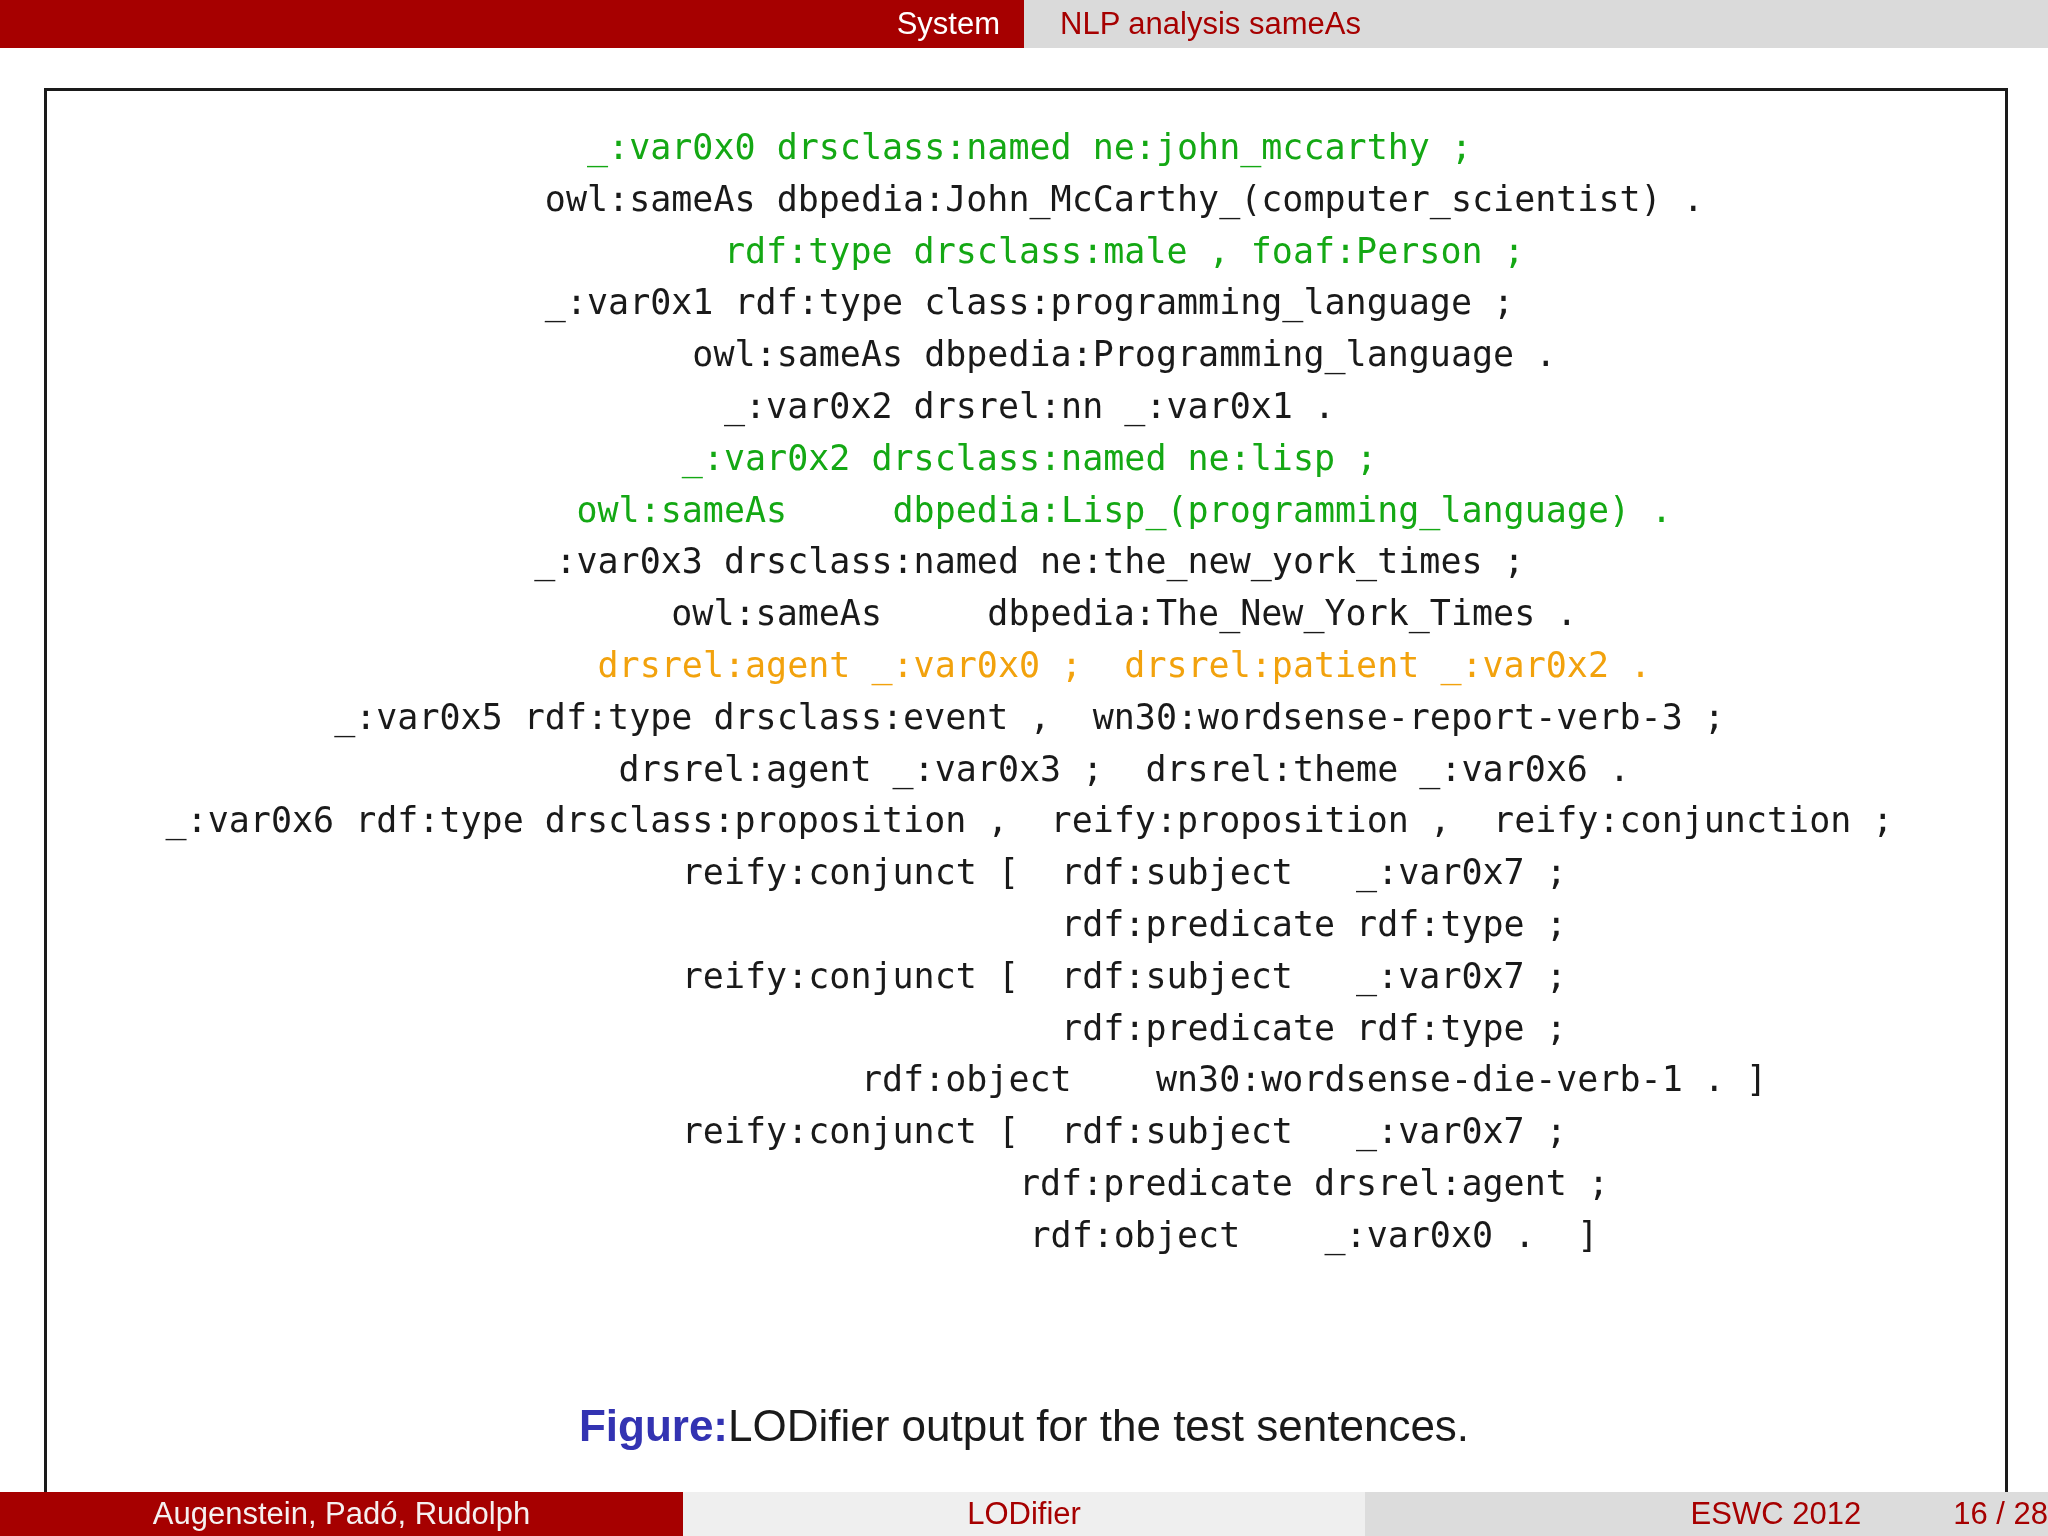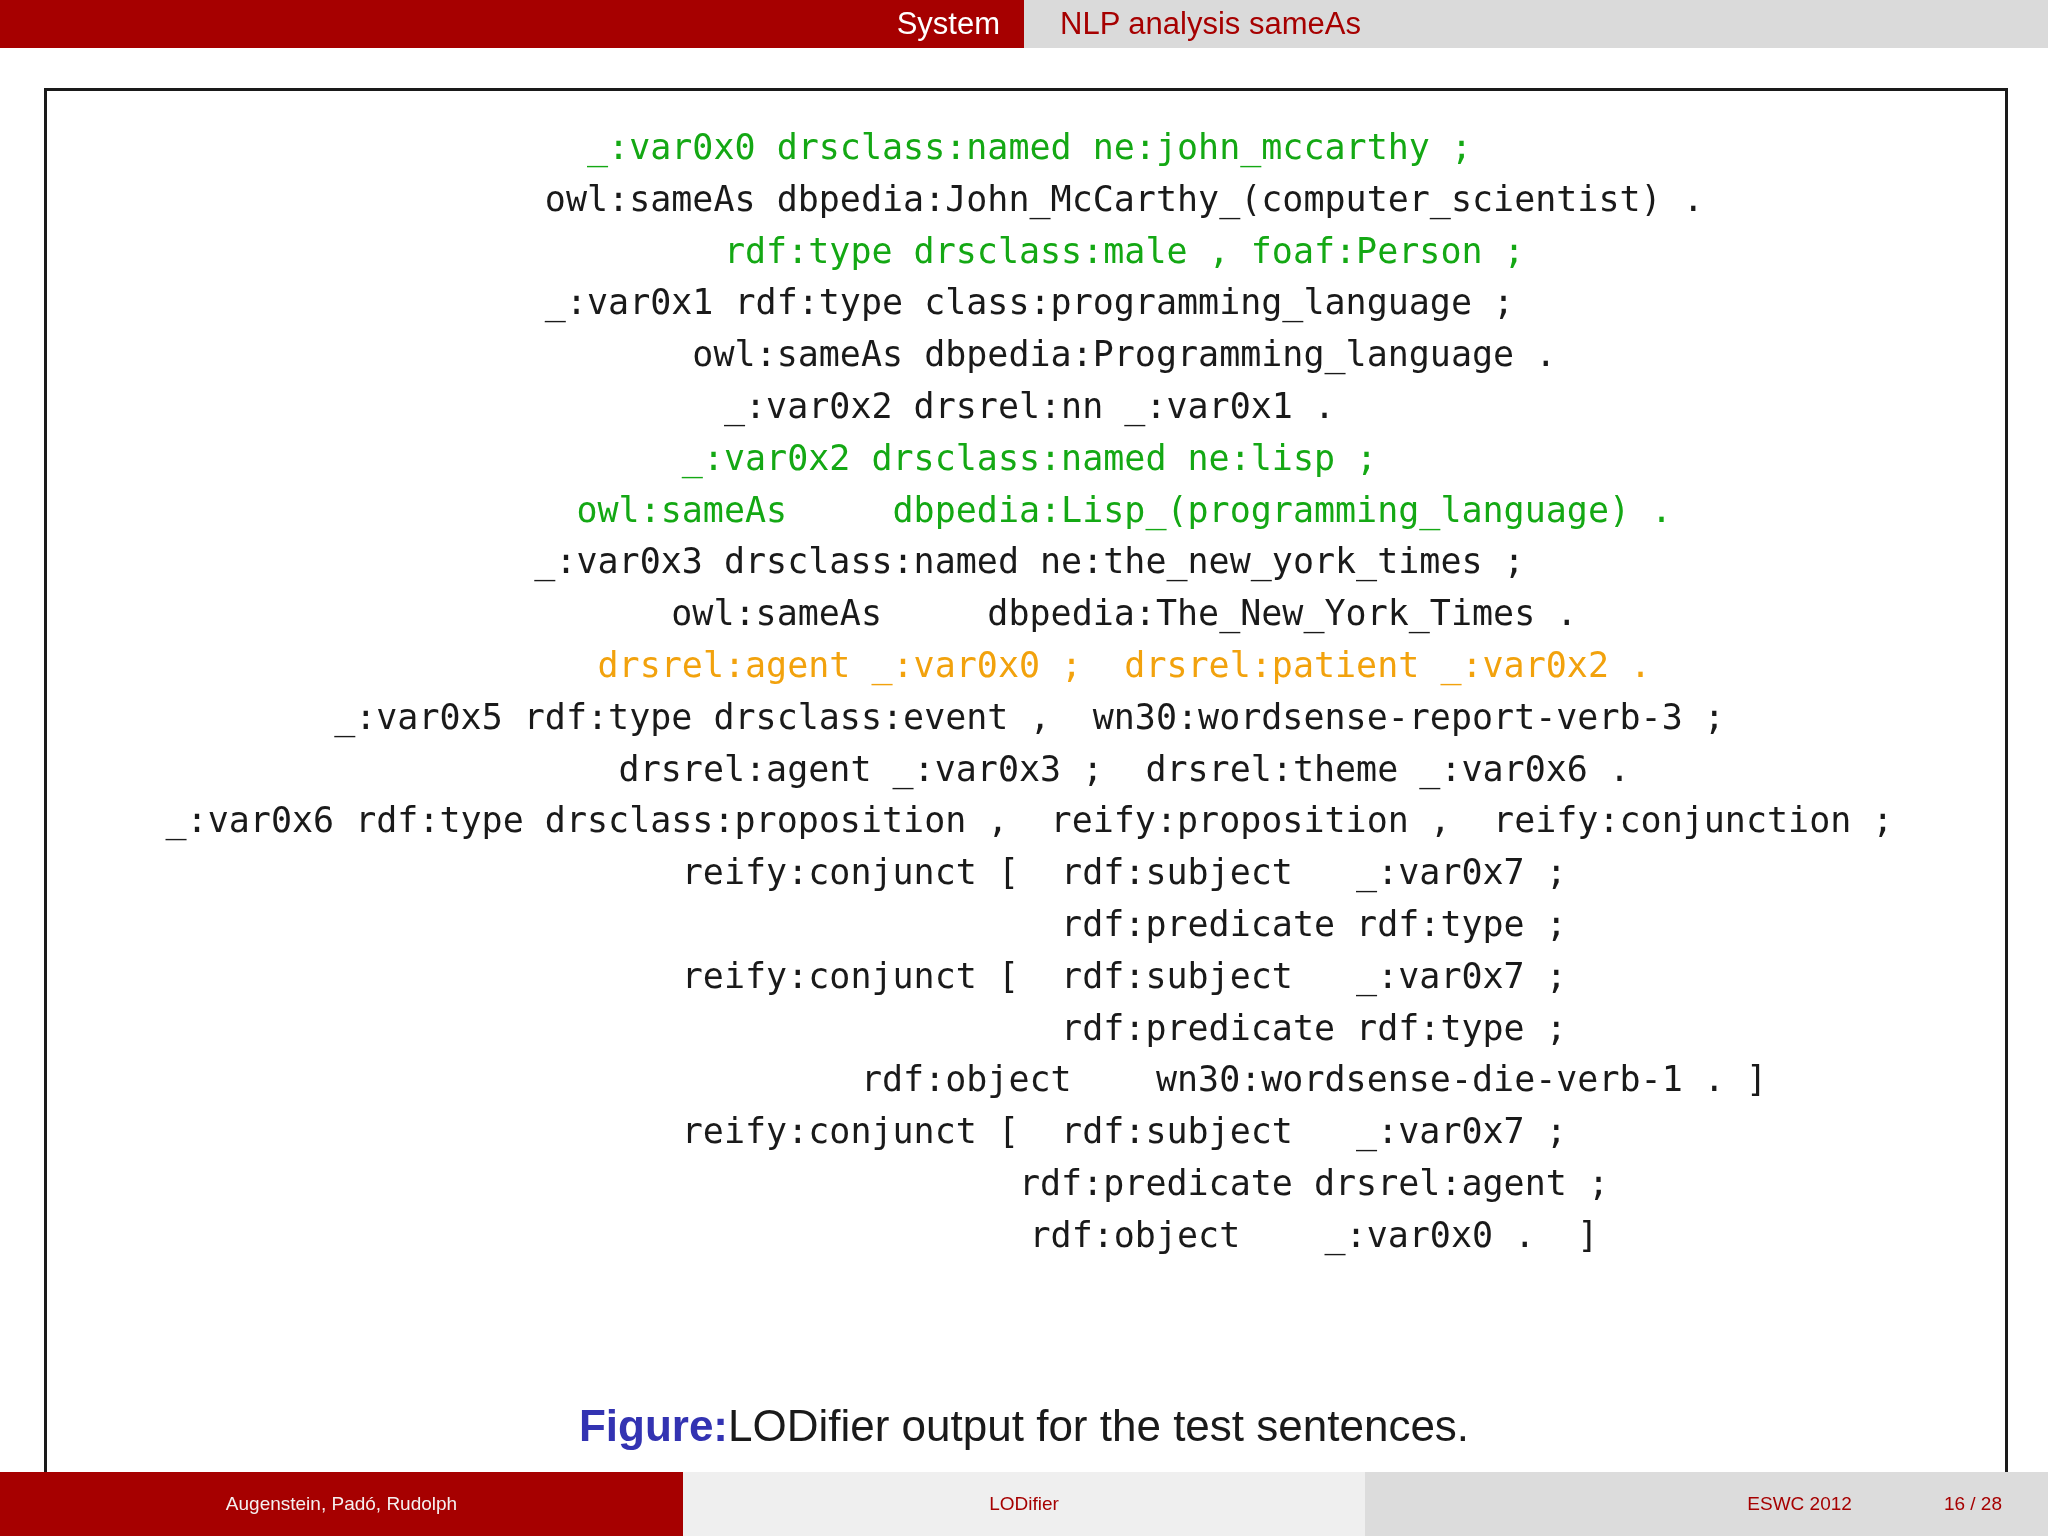--- a/index.html
+++ b/index.html
@@ -80,23 +80,23 @@
   .caption .label {
     color: var(--figure-blue);
     font-weight: bold;
     margin-right: 0;
   }
 
   
   .footer {
     position: absolute;
     bottom: 0; left: 0;
-    width: 100%; height: 64px;
+    width: 100%; height: 44px;
     display: flex;
-    font-size: 19px;
+    font-size: 31px;
   }
   .footer-authors {
     width: 683px;
     background: var(--accent-red);
     color: #f5f0f0;
     display: flex;
     align-items: center;
     justify-content: center;
   }
   .footer-title {
@@ -108,21 +108,20 @@
     justify-content: center;
   }
   .footer-right {
     flex: 1;
     background: var(--footer-right-gray);
     color: var(--accent-red);
     display: flex;
     align-items: center;
     justify-content: flex-end;
     gap: 92px;
-    padding-right: 46px;
     box-sizing: border-box;
   }
 </style>
 </head>
 <body>
 
 <div class="slide">
 
   <div class="header">
     <div class="header-left">

